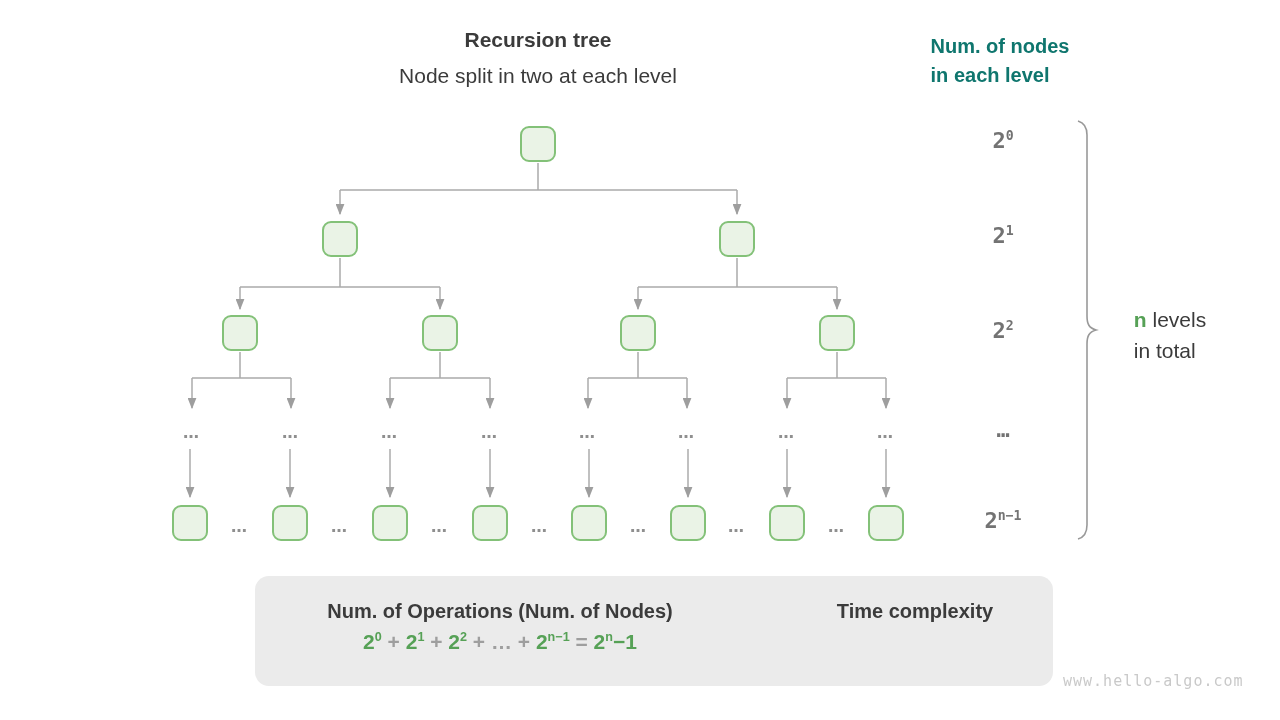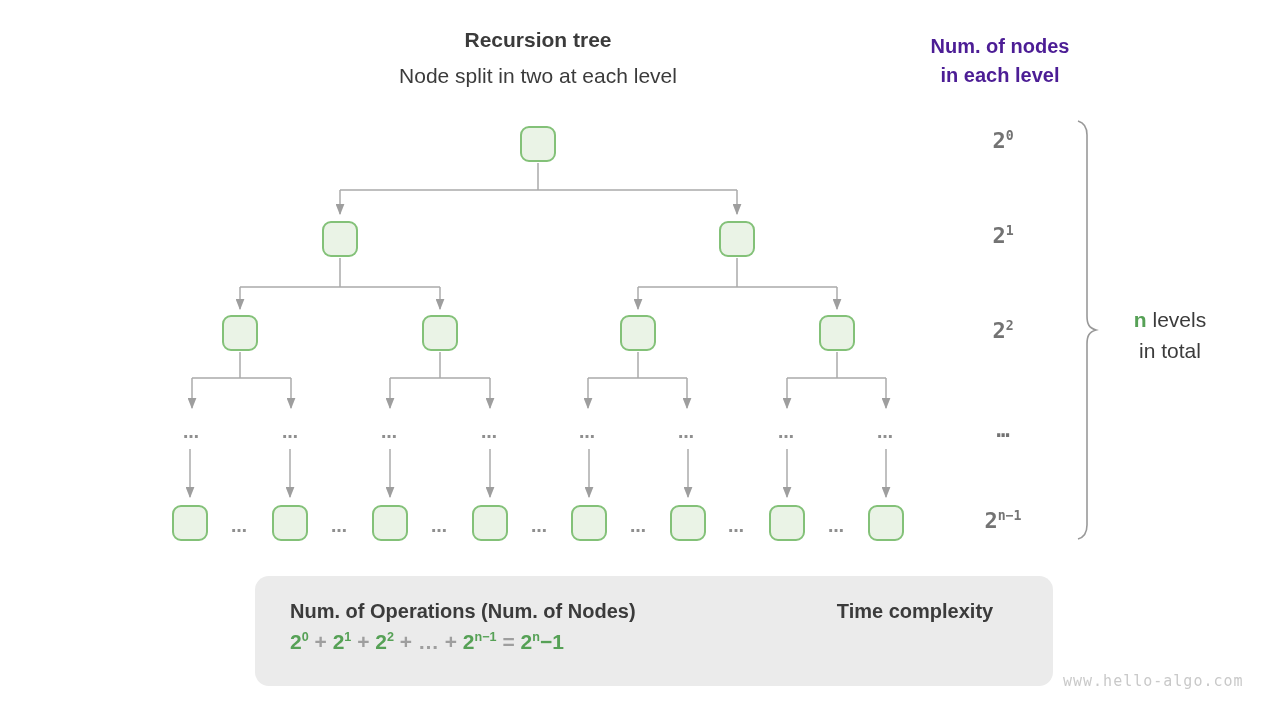--- a/index.html
+++ b/index.html
@@ -1,26 +1,26 @@
 <!DOCTYPE html>
 <html><head>
 <meta charset="utf-8">
 <style>
   html,body { margin:0; padding:0; }
   body {
     width:1280px; height:720px; position:relative; background:#ffffff;
     font-family:"Liberation Sans", sans-serif; overflow:hidden;
   }
   .abs { position:absolute; }
-  .center { transform:translateX(-50%); text-align:center; }
+  .center { transform:translateX(-50%); }
 
   
   #main-title   { left:538px; top:28px;  font-size:21px; font-weight:700; color:#3b3b3b; white-space:nowrap; }
   #sub-title    { left:538px; top:64px;  font-size:21px; font-weight:400; color:#3b3b3b; white-space:nowrap; }
-  #right-title  { left:1000px; top:32px; font-size:20px; font-weight:700; color:#4c1d95; line-height:29px; white-space:nowrap; }
+  #right-title  { left:1000px; top:32px; font-size:20px; font-weight:700; color:#0f766e; line-height:29px; white-space:nowrap; }
 
   
   .tnode {
     position:absolute; width:36px; height:36px; box-sizing:border-box;
     background:#eaf3e6; border:2.2px solid #83c178; border-radius:9px;
   }
 
   
   .dots {
     position:absolute; width:34px; text-align:center; color:#8f8f8f;
@@ -41,21 +41,21 @@
   .g   { color:#56a156; font-weight:700; }
   .op  { color:#9e9e9e; }
   .red { color:#e81717; }
   .mono { font-family:"DejaVu Sans Mono", monospace; }
 
   
   #summary-box {
     left:255px; top:576px; width:798px; height:110px;
     background:#ebebeb; border-radius:14px;
   }
-  #box-left  { position:absolute; left:290px; top:600px; width:420px; text-align:left; }
+  #box-left  { position:absolute; left:290px; top:600px; width:420px; text-align:center; }
   #box-right { position:absolute; left:798px; top:600px; width:234px; text-align:center; }
   .box-title { font-size:20px; font-weight:700; color:#3b3b3b; white-space:nowrap; }
   .formula {
     margin-top:7px; font-family:Liberation Sans, sans-serif; font-weight:700;
     font-size:21px; white-space:nowrap;
   }
   #complexity { margin-top:6px; font-size:21px; font-weight:700; white-space:nowrap; }
 
   #watermark {
     left:1063px; top:672px; font-family:"DejaVu Sans Mono", monospace;

